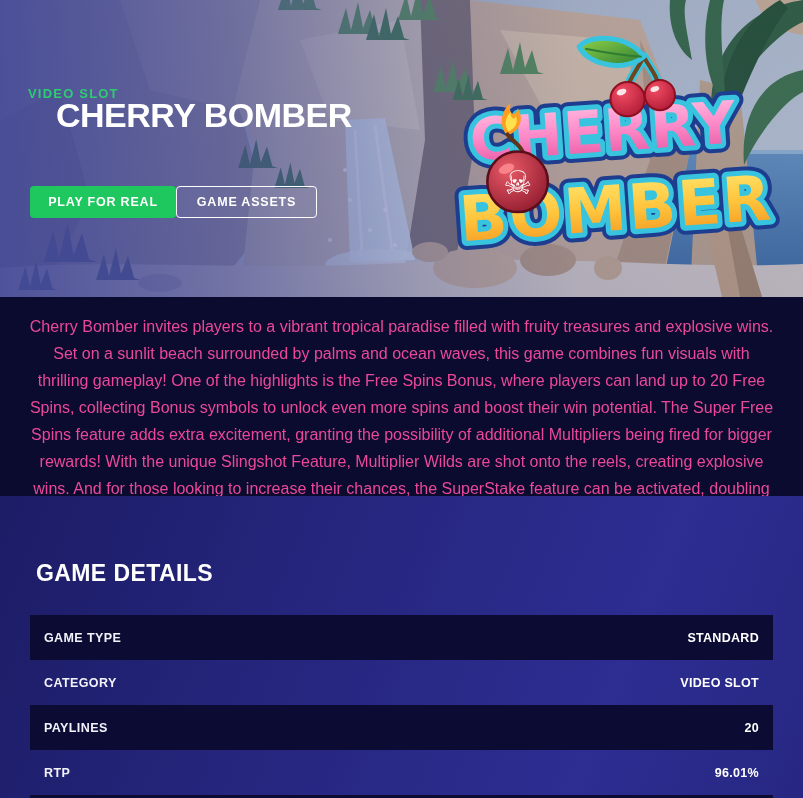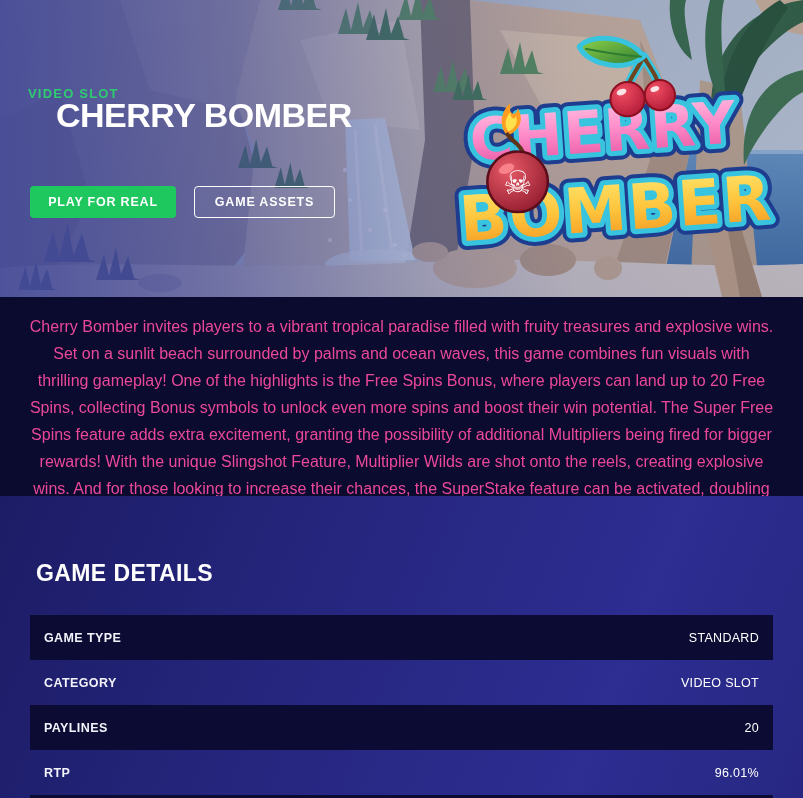--- a/index.html
+++ b/index.html
@@ -13,21 +13,21 @@
   .hero-overlay { position:absolute; inset:0;
     background:
       linear-gradient(90deg, rgba(68,74,152,.92) 0%, rgba(68,74,152,.62) 28%,
         rgba(76,86,158,.30) 52%, rgba(86,96,168,.10) 72%, rgba(86,96,168,.04) 100%),
       linear-gradient(180deg, rgba(52,60,130,.10), rgba(52,60,130,.18)); }
   .hero-content { position:absolute; inset:0; }
   .category { position:absolute; left:28px; top:86px; color:#2ecc71;
     font-size:13px; font-weight:700; letter-spacing:1.2px; }
   .title { position:absolute; left:26px; top:96px; color:#ffffff;
     font-size:34px; font-weight:800; letter-spacing:-.5px; white-space:nowrap;margin-left:30px; }
-  .btn-row { position:absolute; left:30px; top:186px; display:flex; gap:18px; }
+  .btn-row { position:absolute; left:30px; top:186px; display:flex; }
   .btn { height:32px; border-radius:4px; font-family:"Liberation Sans",sans-serif;
     font-size:12.5px; font-weight:800; letter-spacing:.8px; color:#fff; cursor:pointer; }
   .btn-green { width:146px; background:#1fc75f; border:none; }
   .btn-outline { width:141px; background:rgba(255,255,255,.04); border:1.5px solid #ffffff; }
   .logo { position:absolute; left:450px; top:34px; width:338px; height:218px; }
   .logo svg { width:100%; height:100%; display:block; }
 
   
   .description { height:199px; flex:none; background:#0b0b30; padding:16px 28px 0; }
   .description p { max-width:748px; margin:0 auto; text-align:center;
@@ -35,21 +35,21 @@
 
   
   .details { flex:1; background:linear-gradient(112deg,#1c1c66 0%,#26267f 38%,#2d2d92 72%,#262680 100%);
     padding:48px 30px 0; }
   .details h2 { color:#ffffff; font-size:23px; font-weight:800; letter-spacing:.4px;
     margin:16px 6px 28px; }
   .row { height:45px; display:flex; align-items:center; justify-content:space-between;
     padding:16px 14px; }
   .row:nth-child(odd) { background:#0b0b33; }
   .row .label { color:#f2f2fa; font-size:12.5px; font-weight:600; letter-spacing:.4px; }
-  .row .value { color:#ffffff; font-size:12.5px; font-weight:400; letter-spacing:.3px; }
+  .row .value { color:#ffffff; font-size:12.5px; font-weight:700; letter-spacing:.3px; }
 </style>
 </head>
 <body>
 
 <div class="page">
 
   <section class="hero">
     <svg class="hero-bg" viewBox="0 0 803 297" preserveAspectRatio="none" aria-hidden="true">
       <defs>
         <linearGradient id="skyG" x1="0" y1="0" x2="0" y2="1">

